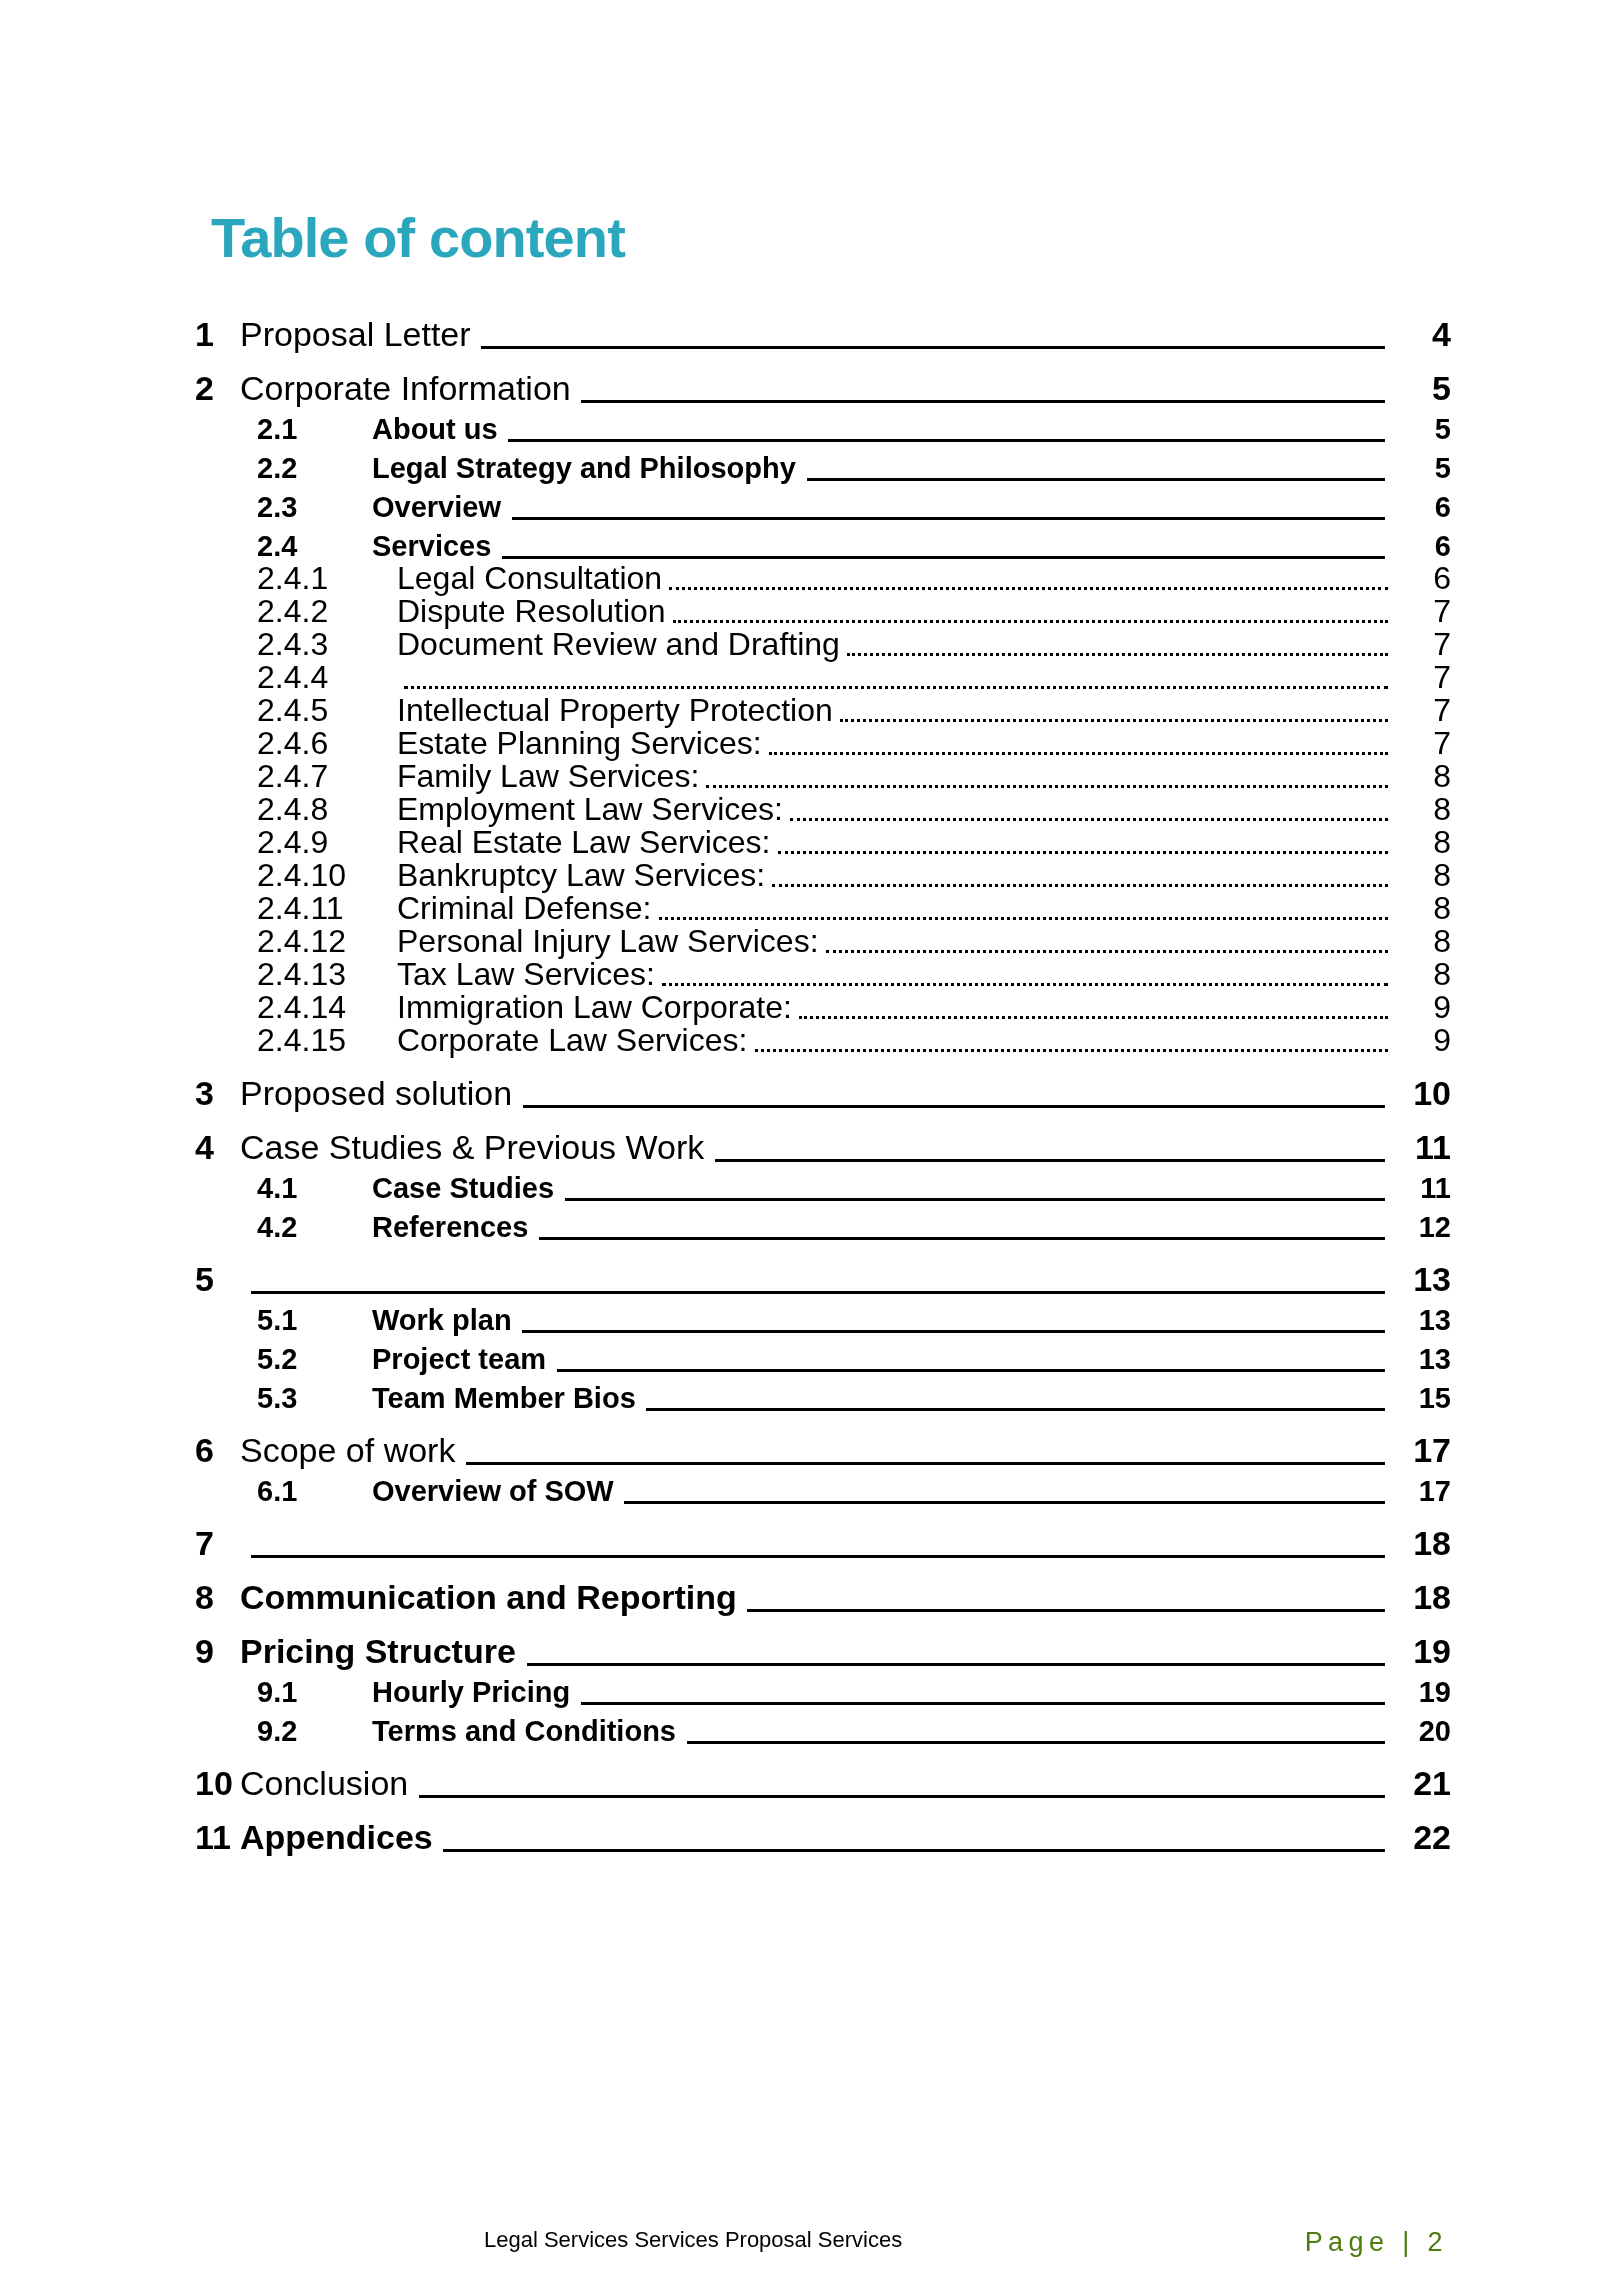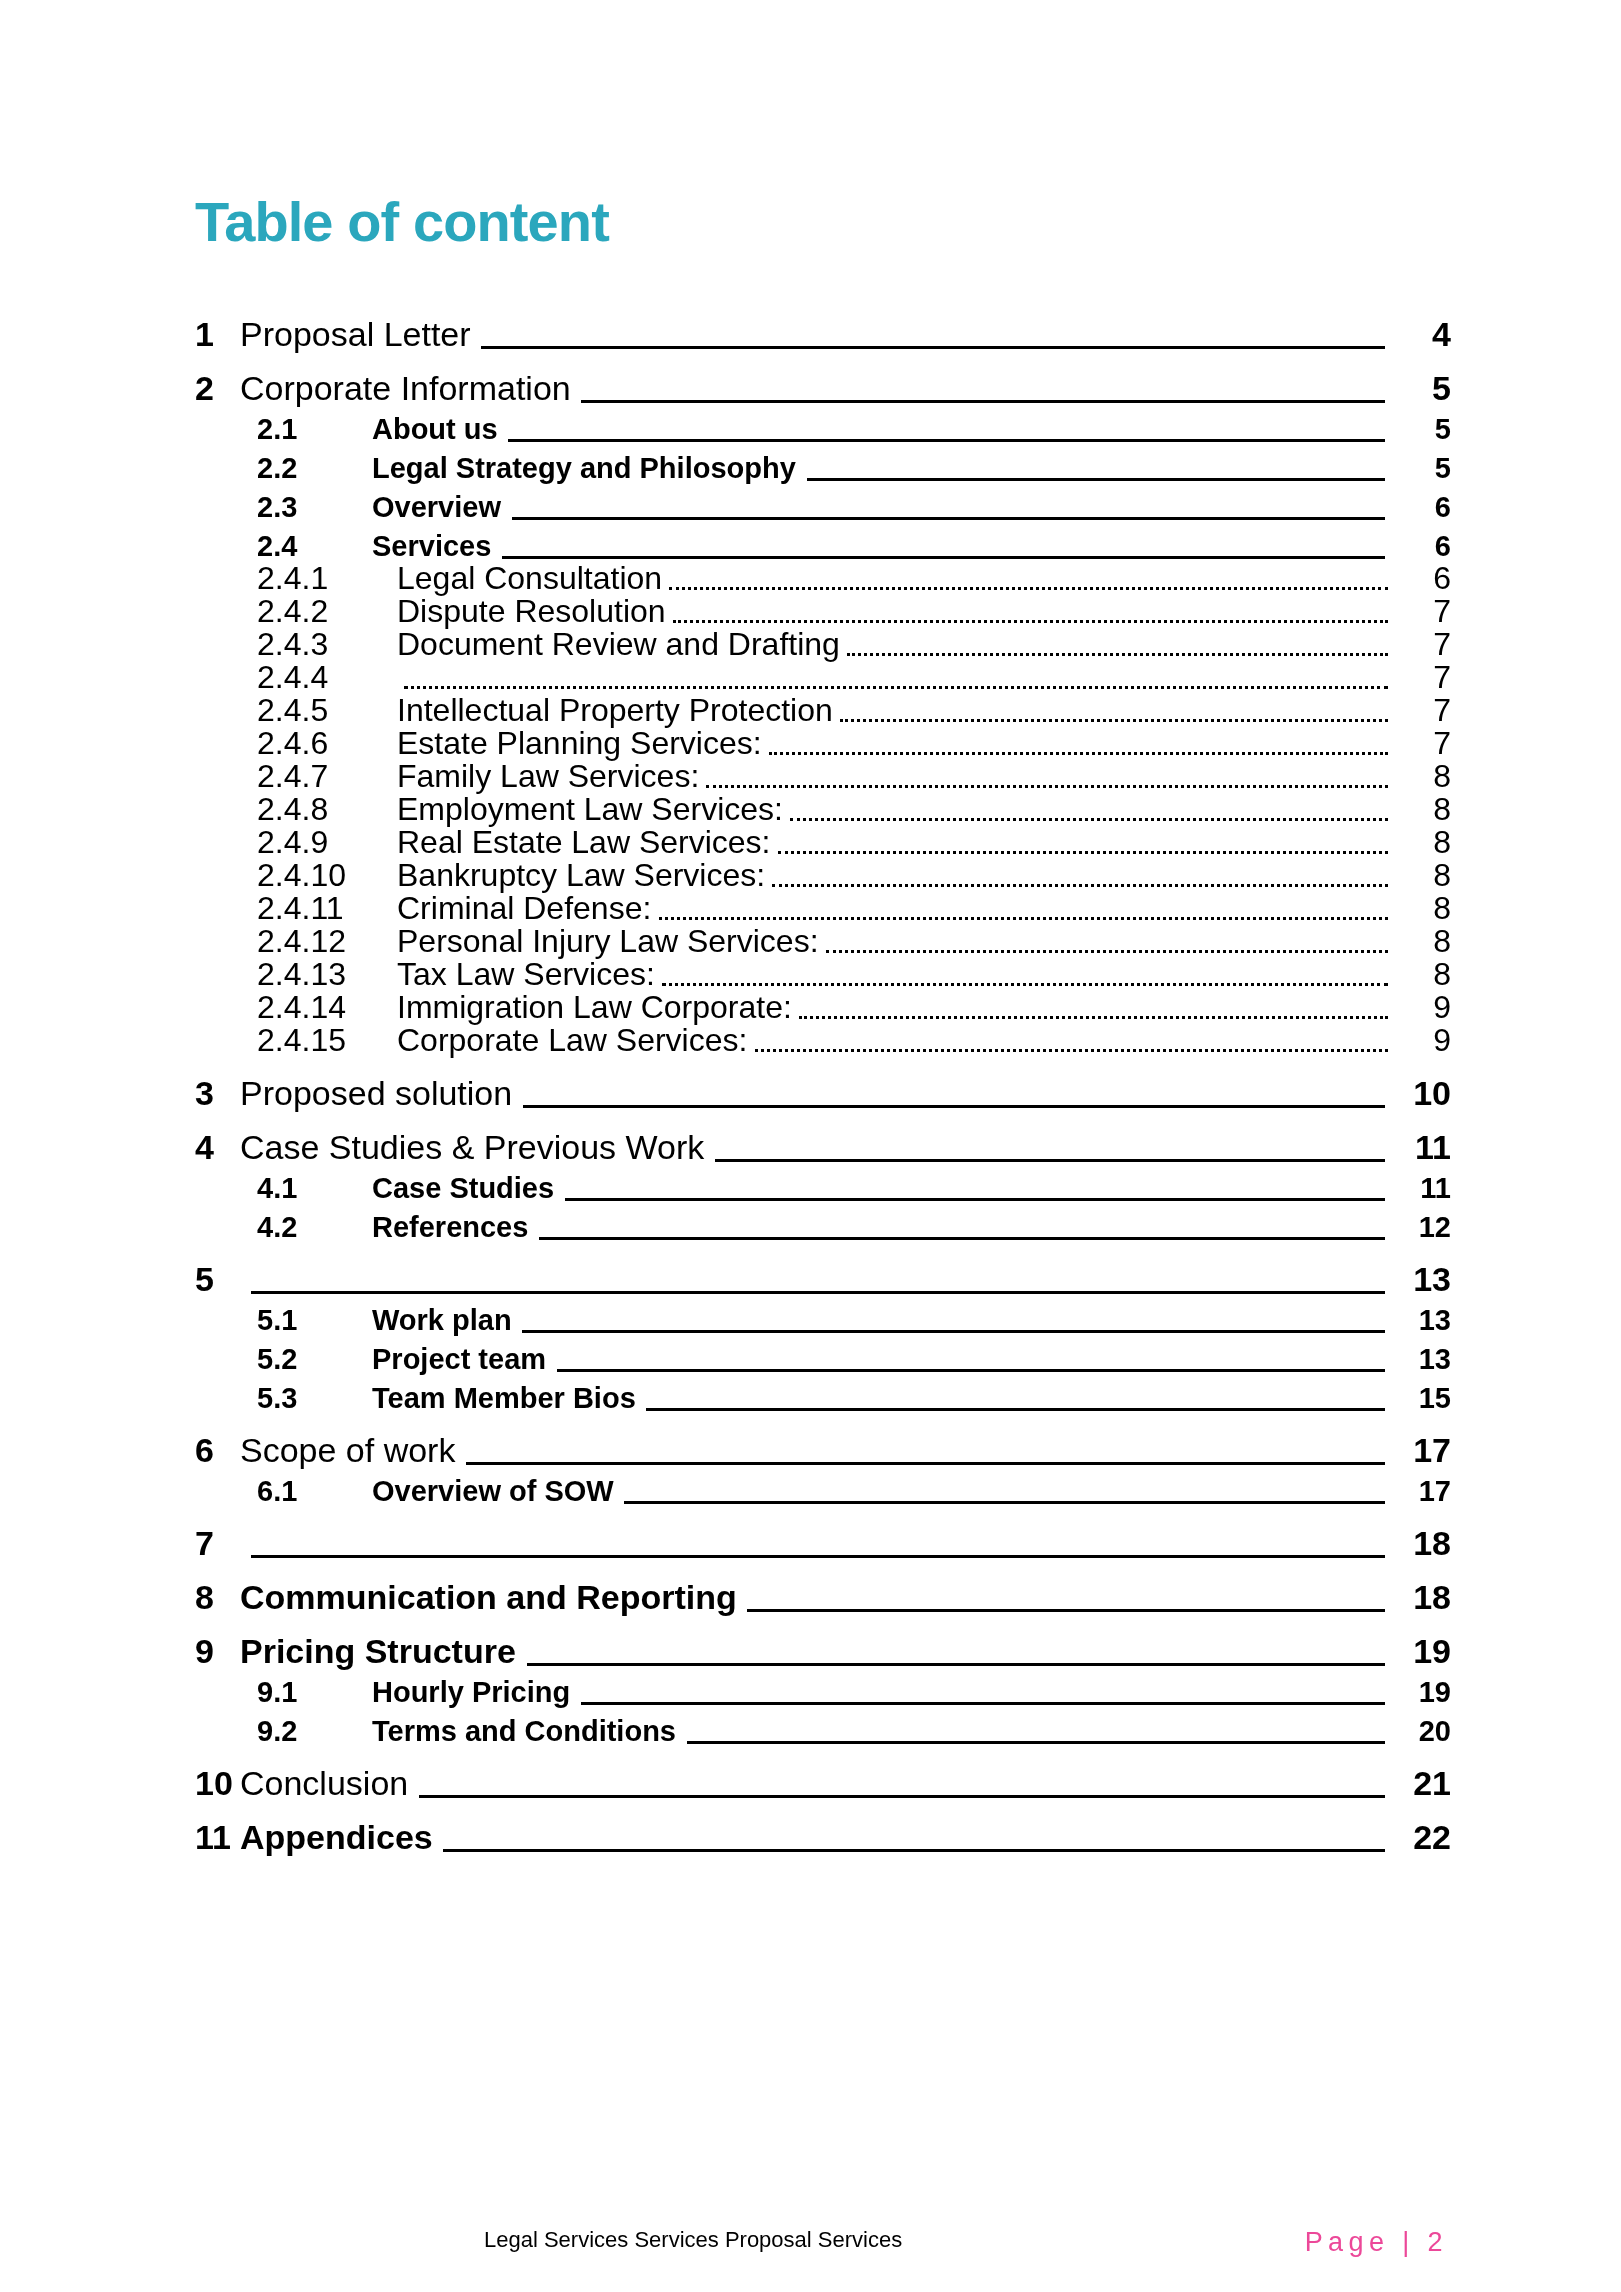--- a/index.html
+++ b/index.html
@@ -7,21 +7,21 @@
     position:relative;
     width:1622px; height:2293px;
     background:#ffffff;
     font-family:"Liberation Sans", sans-serif;
     color:#000000;
     overflow:hidden;
   }
   .doc-title {
     position:absolute;
     left:195px; top:190px;
-    margin:0;
+    margin:16px;
     font-size:56px;
     font-weight:bold;
     letter-spacing:-0.9px;
     line-height:1.15;
   }
   .toc {
     position:absolute;
     left:195px; top:297px;
     width:1256px;
   }
@@ -47,21 +47,21 @@
   .footer-doc-title {
     position:absolute;
     left:484px; top:2227px;
     font-size:22px;
     color:#000000;
   }
   .footer-page {
     position:absolute;
     right:174px; top:2227px;
     font-size:27px;
-    color:#ec4899;
+    color:#4d7c0f;
     letter-spacing:5.4px;
   }
 </style>
 </head>
 <body>
 
 <div class="page">
 
   <h1 class="doc-title" style="color: rgb(43, 167, 189);">Table of content</h1>
 

